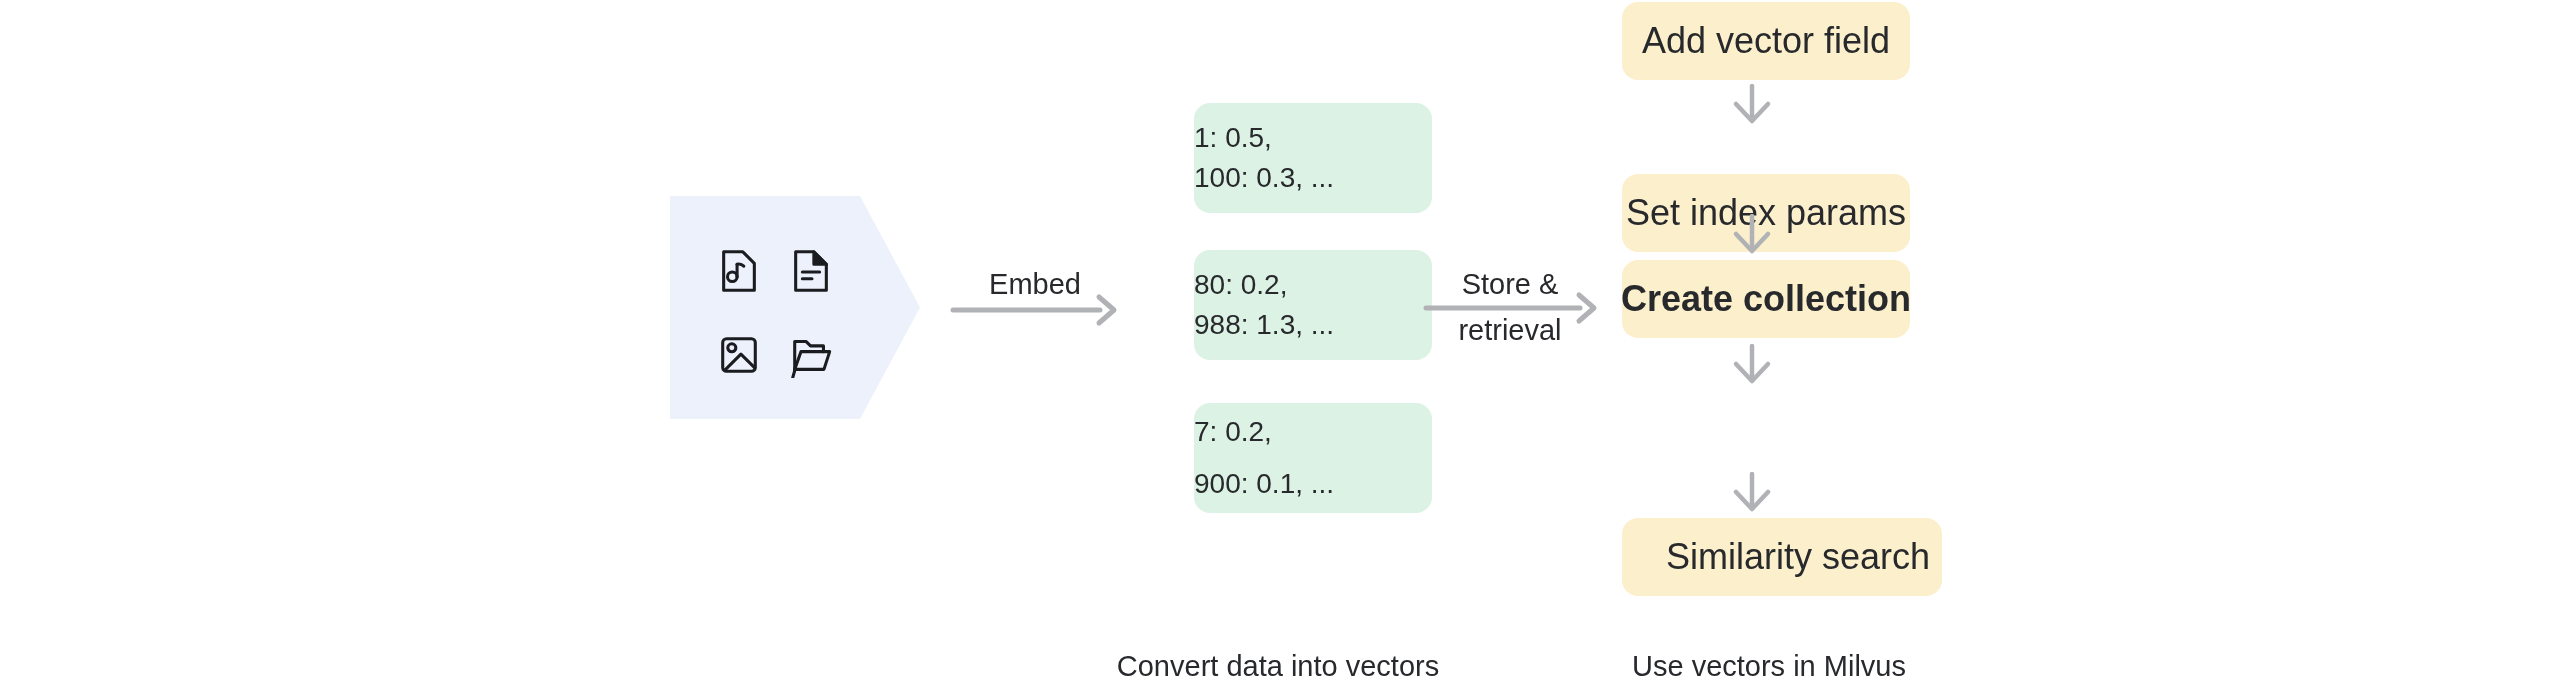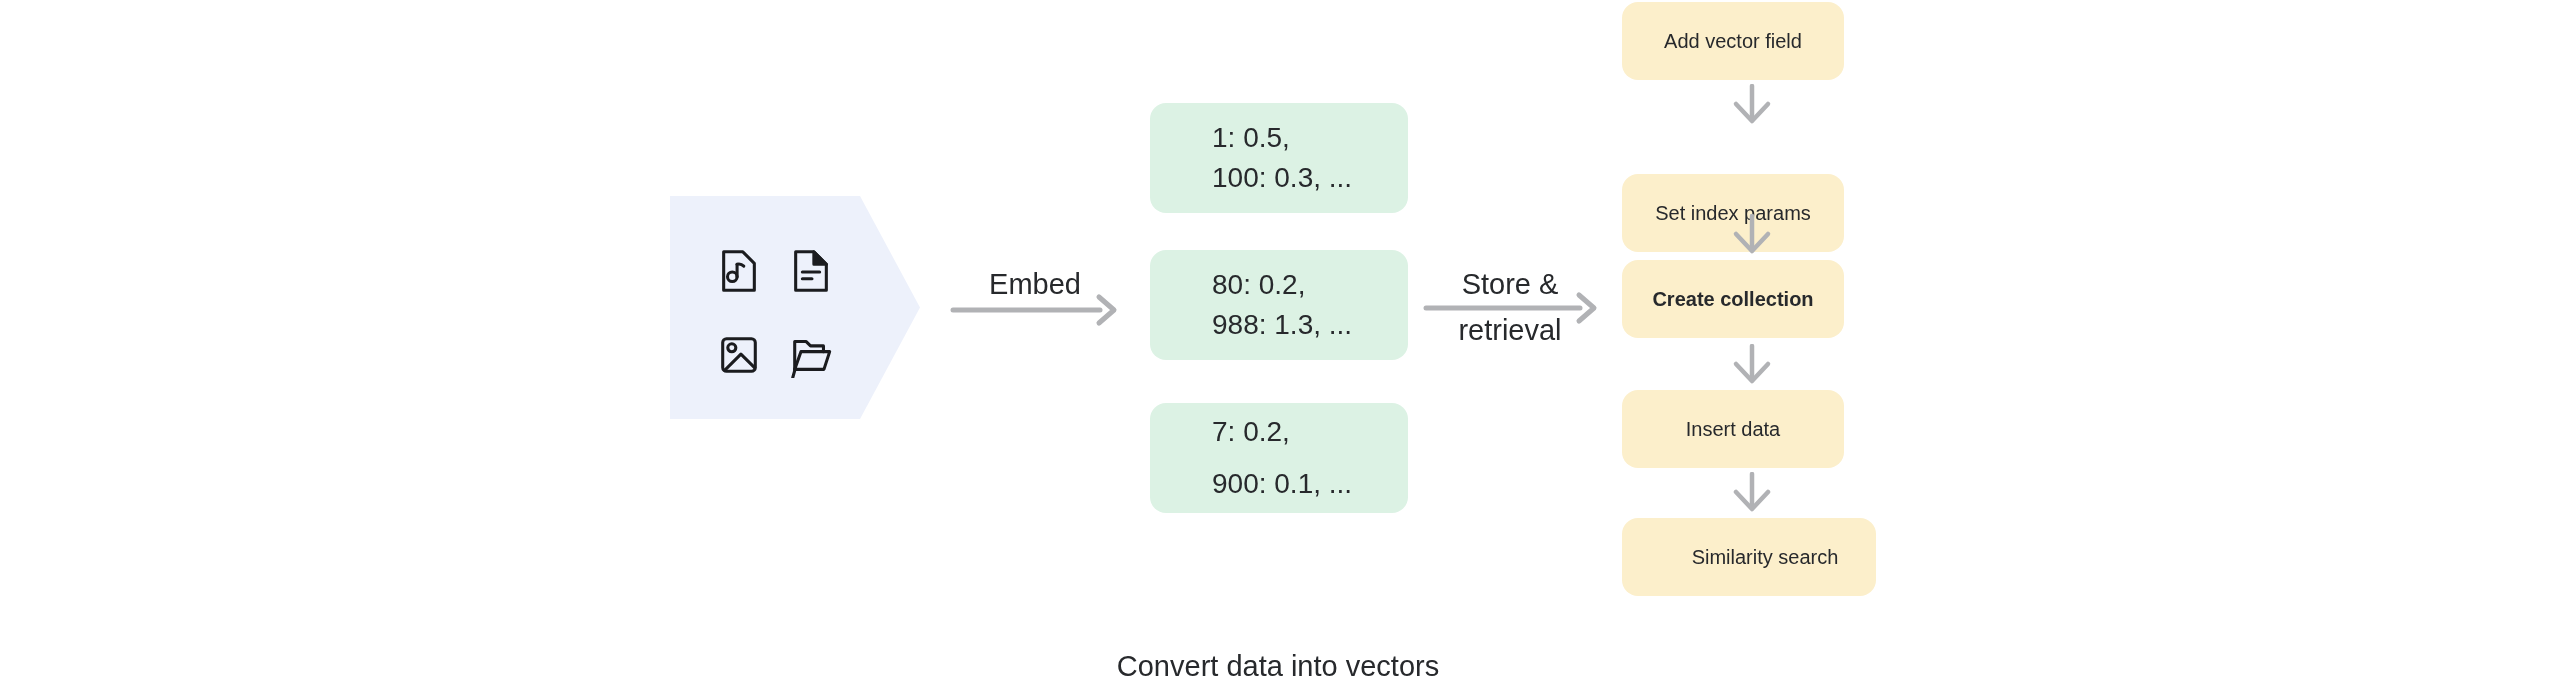--- a/index.html
+++ b/index.html
@@ -39,45 +39,44 @@
     line-height: 36px;
     text-align: center;
     white-space: nowrap;
   }
   .h-arrow { position: absolute; display: block; }
   .v-arrow { position: absolute; display: block; }
 
   
   .vector-box {
     position: absolute;
-    left: 1150px;
-    width: 258px; height: 110px;
+    left: 1194px;
+    width: 238px; height: 110px;
     background: var(--vector_box_bg, #dcf2e4);
     border-radius: 16px;
     display: flex;
     flex-direction: column;
     justify-content: center;
     box-sizing: border-box;
-    padding-left: 62px;
     font-size: 28px;
     line-height: 40px;
     color: var(--text, #27292c);
   }
 
   
   .step-box {
     position: absolute;
     left: 1622px;
-    width: 222px; height: 78px;
+    width: 288px; height: 78px;
     background: var(--step_box_bg, #fcefcb);
     border-radius: 16px;
     display: flex;
     align-items: center;
     justify-content: center;
-    font-size: 20px;
+    font-size: 36px;
     white-space: nowrap;
     color: var(--text, #27292c);
   }
 
   
   .caption {
     position: absolute;
     top: 650px;
     font-size: 29px;
     text-align: center;
@@ -139,35 +138,35 @@
   <div class="flow-label" style="left:1420px; top:266px; width:180px;text-align:center;">Store &amp;</div>
   <svg class="h-arrow" style="left:1422px; top:290px;" width="180" height="36" viewBox="0 0 180 36" fill="none" stroke="#b1b2b5" stroke-width="5" stroke-linecap="round" stroke-linejoin="round">
     <line x1="4" y1="18" x2="158" y2="18"></line>
     <polyline points="157,5 172,18 157,31"></polyline>
   </svg>
   <div class="flow-label" style="left:1420px; top:312px; width:180px;">retrieval</div>
 
   <div class="step-box" style="top:2px;">Add vector field</div>
   <div class="step-box" style="top:130px;margin-top:44px;">Set index params</div>
   <div class="step-box" style="top:260px;font-weight:bold;">Create collection</div>
-  <div class="step-box" style="top:390px;">Insert data</div>
   <div class="step-box" style="top:518px;padding-left:32px;">Similarity search</div>
 
   <svg class="v-arrow" style="left:1732px; top:84px;" width="40" height="42" viewBox="0 0 40 42" fill="none" stroke="#b1b2b5" stroke-width="4.5" stroke-linecap="round" stroke-linejoin="round">
     <line x1="20" y1="2" x2="20" y2="36"></line>
       <polyline points="4,20 20,37 36,20"></polyline>
   </svg>
   <svg class="v-arrow" style="left:1732px; top:214px;" width="40" height="42" viewBox="0 0 40 42" fill="none" stroke="#b1b2b5" stroke-width="4.5" stroke-linecap="round" stroke-linejoin="round">
     <line x1="20" y1="2" x2="20" y2="36"></line>
       <polyline points="4,20 20,37 36,20"></polyline>
   </svg>
   <svg class="v-arrow" style="left:1732px; top:344px;" width="40" height="42" viewBox="0 0 40 42" fill="none" stroke="#b1b2b5" stroke-width="4.5" stroke-linecap="round" stroke-linejoin="round">
     <line x1="20" y1="2" x2="20" y2="36"></line>
       <polyline points="4,20 20,37 36,20"></polyline>
   </svg>
   <svg class="v-arrow" style="left:1732px; top:472px;" width="40" height="42" viewBox="0 0 40 42" fill="none" stroke="#b1b2b5" stroke-width="4.5" stroke-linecap="round" stroke-linejoin="round">
     <line x1="20" y1="2" x2="20" y2="36"></line>
       <polyline points="4,20 20,37 36,20"></polyline>
   </svg>
 
   <div class="caption" style="left:1078px; width:400px;">Convert data into vectors</div>
+  <div class="caption" style="left:1619px; width:300px;">Use vectors in Milvus</div>
 
 </div>
 
 </body></html>

